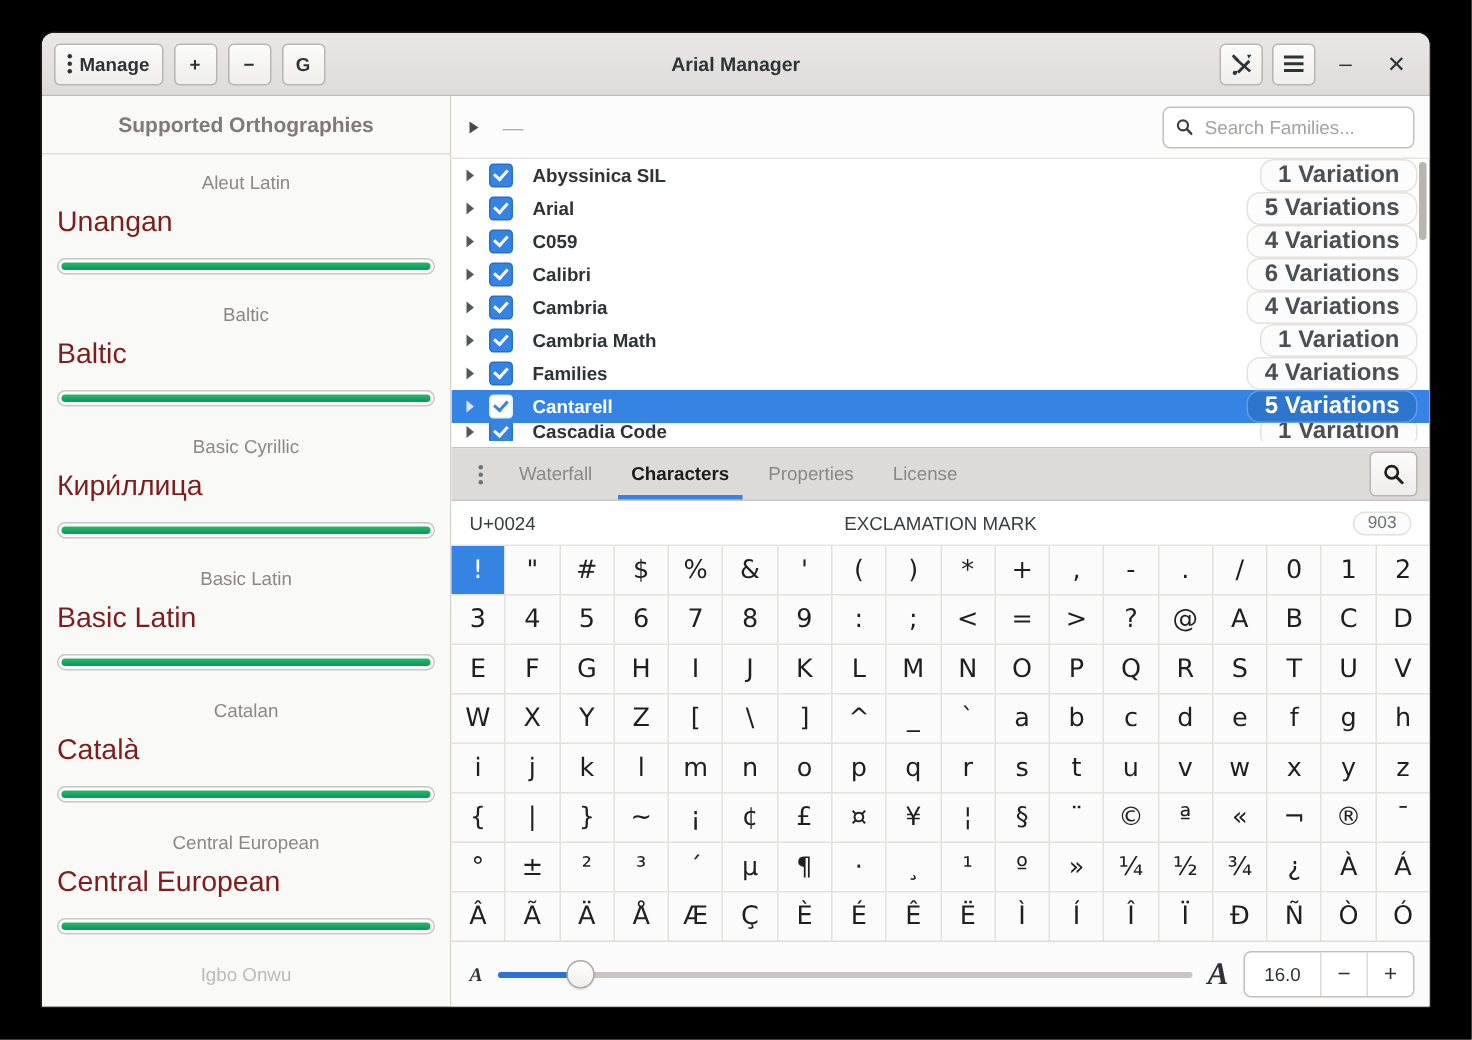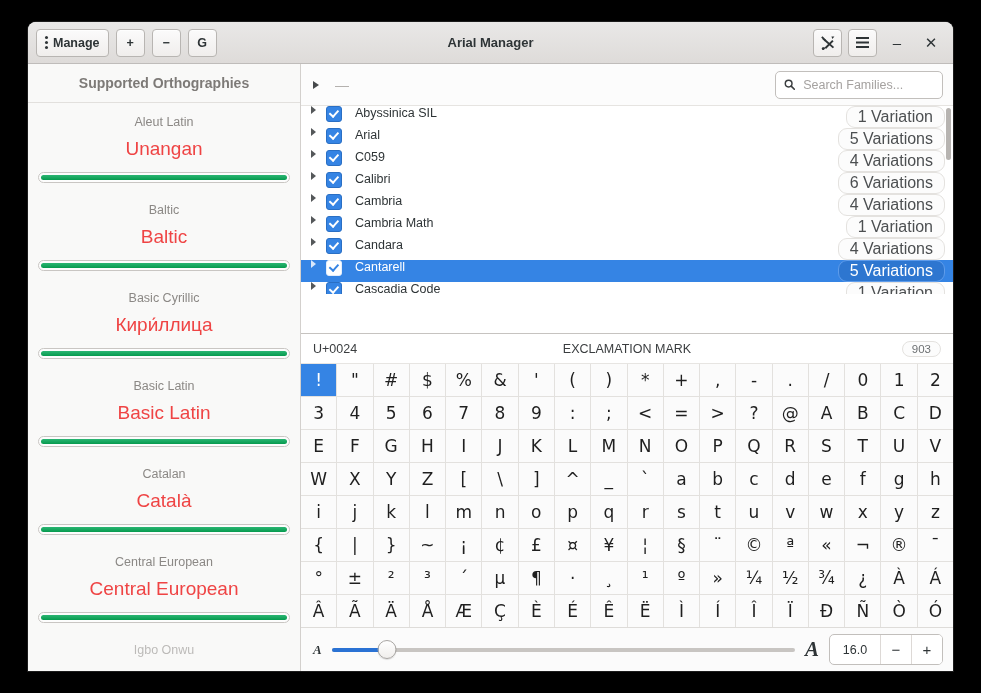--- a/index.html
+++ b/index.html
@@ -102,23 +102,22 @@
   .ortho {
     padding: 6px 10px 0 10px;
   }
   .ortho-name {
     text-align: center;
     font-size: 12.5px;
     color: #8b8885;
     margin-bottom: 9px;
   }
   .ortho-sample {
-    text-align: center;
     font-size: 19px;
-    color: #ef4444;
+    color: #7f1d1d;
     margin-bottom: 12px;
   }
   .ortho-bar {
     height: 11px;
     border: 1px solid #c9c6c3;
     border-radius: 6px;
     background: #fdfdfd;
     padding: 2px;
     box-sizing: border-box;
     margin-bottom: 14px;
@@ -177,25 +176,26 @@
   .searchbox input::placeholder { color: #a5a2a0; }
 
   .fontlist {
     flex: 1 1 auto;
     overflow: hidden;
     position: relative;
   }
   .frow {
     height: 22px;
     display: flex;
-    align-items: flex-start;
+    align-items: center;
     padding: 0 8px 0 8px;
     font-size: 12.5px;
     color: #2e3436;
     box-sizing: border-box;
+    font-weight: bold;
   }
   .frow .caret2 {
     width: 0; height: 0;
     border-left: 5px solid #55585a;
     border-top: 4px solid transparent;
     border-bottom: 4px solid transparent;
     margin: 0 10px 0 2px;
     flex: 0 0 auto;
   }
   .cb {
@@ -569,40 +569,59 @@
         </div>
         <div class="frow">
           <div class="caret2"></div>
           <div class="cb"></div>
           <div class="fname">Cambria Math</div>
           <div class="badge">1 Variation</div>
         </div>
         <div class="frow">
           <div class="caret2"></div>
           <div class="cb"></div>
-          <div class="fname">Candara</div>
+          <div class="fname">Families</div>
           <div class="badge">4 Variations</div>
         </div>
         <div class="frow selected">
           <div class="caret2"></div>
           <div class="cb"></div>
           <div class="fname">Cantarell</div>
           <div class="badge">5 Variations</div>
         </div>
         <div class="frow clipped">
           <div class="caret2"></div>
           <div class="cb"></div>
           <div class="fname">Cascadia Code</div>
           <div class="badge">1 Variation</div>
         </div>
         <div class="vscroll"></div>
       </div>
 
       <div class="detail">
 
+        <div class="tabbar">
+          <div class="tabdots">
+            <span class="dots3">
+                <span></span>
+                <span></span>
+                <span></span>
+              </span>
+          </div>
+          <div class="tab">Waterfall</div>
+          <div class="tab active">Characters</div>
+          <div class="tab">Properties</div>
+          <div class="tab">License</div>
+          <div class="tabsearch">
+            <svg width="14" height="14" viewBox="0 0 14 14">
+              <circle cx="5.8" cy="5.8" r="4.1" fill="none" stroke="#1f1f1f" stroke-width="1.8"></circle>
+              <line x1="9" y1="9" x2="12.8" y2="12.8" stroke="#1f1f1f" stroke-width="2" stroke-linecap="round"></line>
+            </svg>
+          </div>
+        </div>
 
         <div class="inforow">
           <div class="cp">U+0024</div>
           <div class="cname">EXCLAMATION MARK</div>
           <div class="count">903</div>
         </div>
 
         <div class="chargrid" id="chargrid">
             <div class="cell sel">!</div>
             <div class="cell">"</div>

